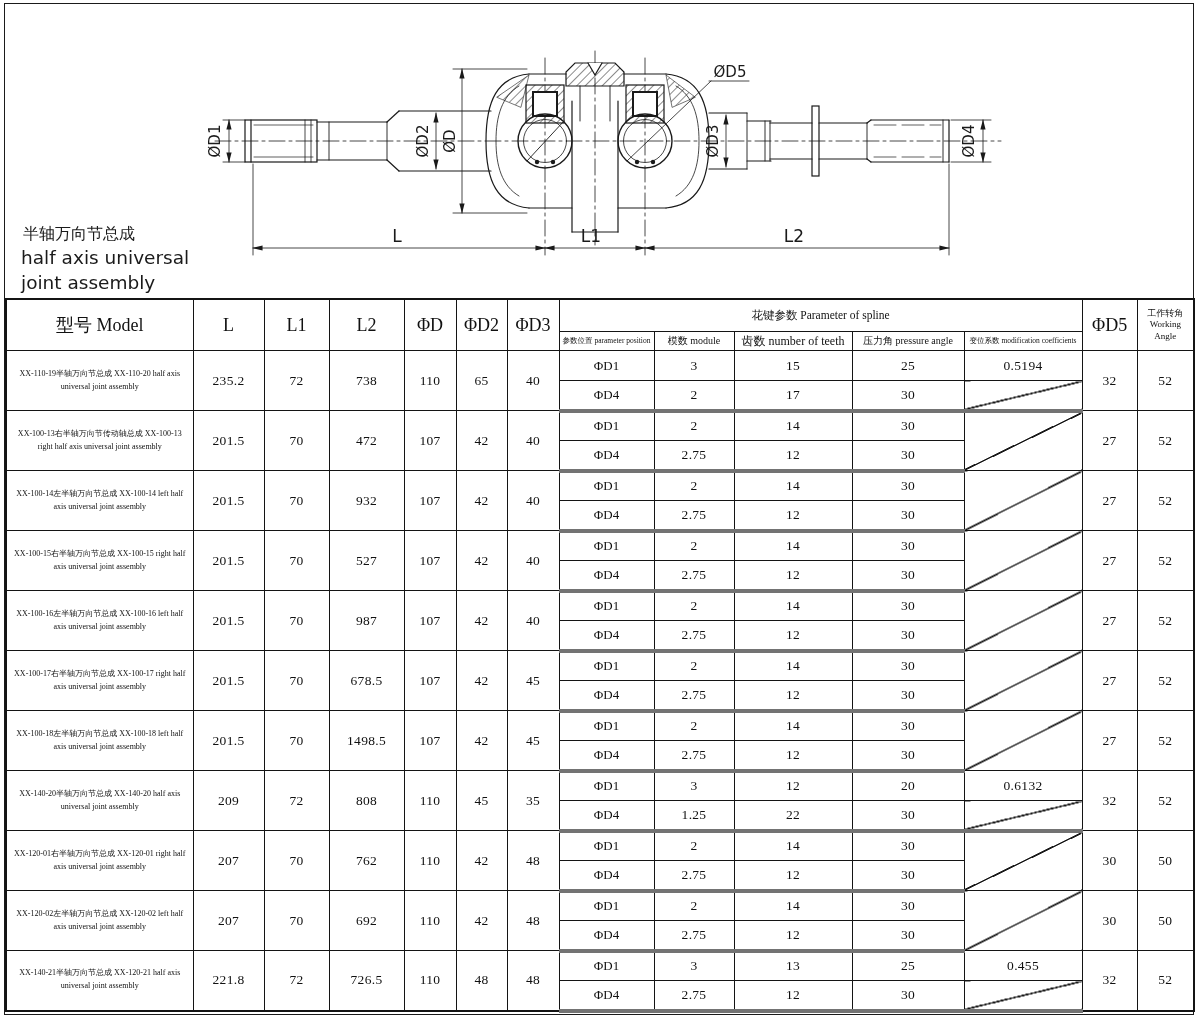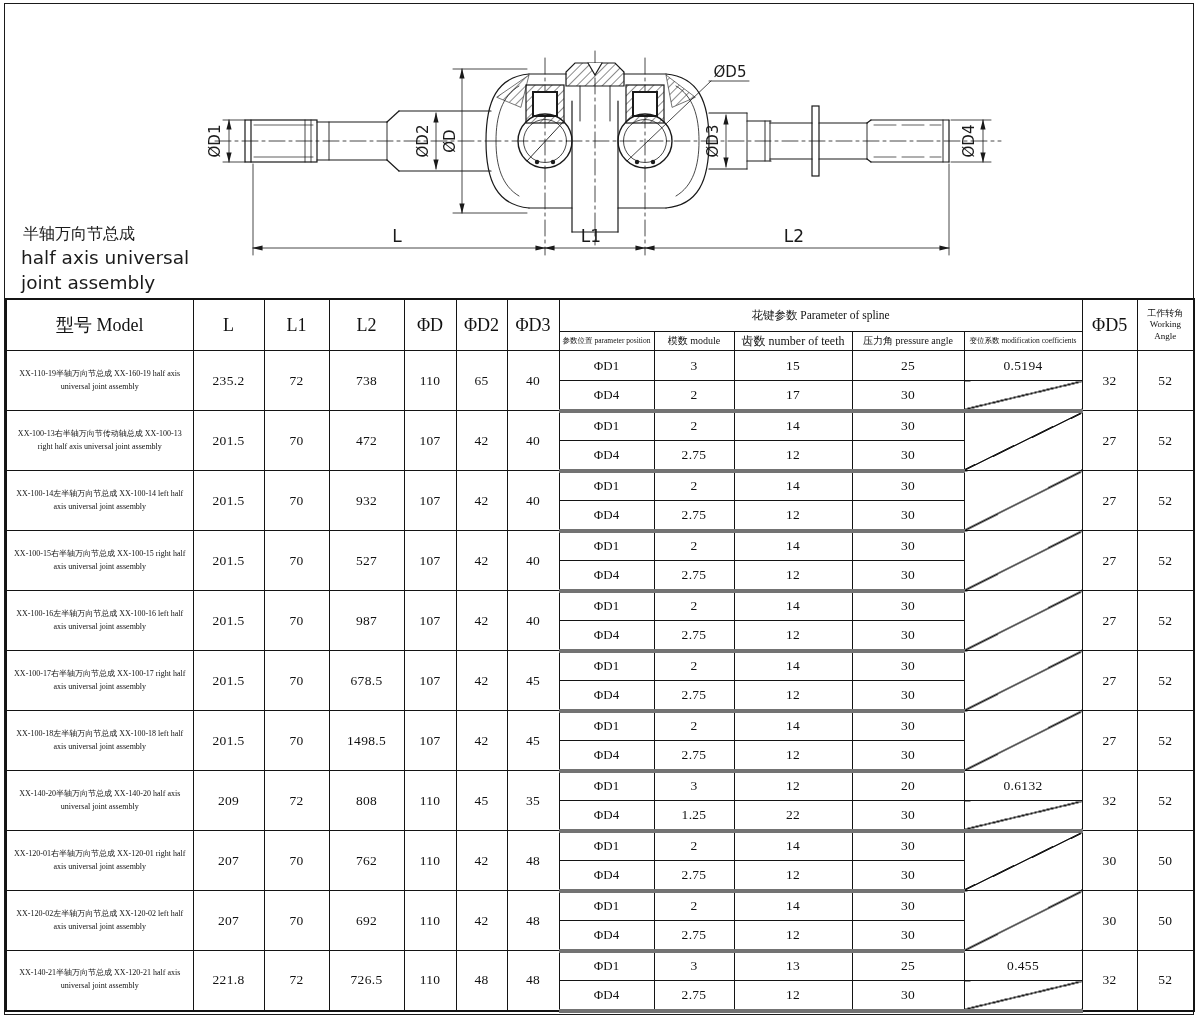--- a/index.html
+++ b/index.html
@@ -225,21 +225,21 @@
       <tr class="h2">
         <th class="small">参数位置 parameter position</th>
         <th class="small" style="font-size:10px">模数 module</th>
         <th class="small" style="font-size:12px">齿数 number of teeth</th>
         <th class="small" style="font-size:10px">压力角 pressure angle</th>
         <th class="small">变位系数 modification coefficients</th>
       </tr>
     </thead>
     <tbody>
         <tr class="row-top">
-          <td class="c-model" rowspan="2">XX-110-19半轴万向节总成  XX-160-19 half axis universal joint assembly</td>
+          <td class="c-model" rowspan="2">XX-110-19半轴万向节总成  XX-110-20 half axis universal joint assembly</td>
           <td class="c-num" rowspan="2">235.2</td>
           <td class="c-num" rowspan="2">72</td>
           <td class="c-num" rowspan="2">738</td>
           <td class="c-num" rowspan="2">110</td>
           <td class="c-num" rowspan="2">65</td>
           <td class="c-num" rowspan="2">40</td>
           <td class="c-pos half">ΦD1</td>
           <td class="c-num half">3</td>
           <td class="c-num half">15</td>
           <td class="c-num half">25</td>

